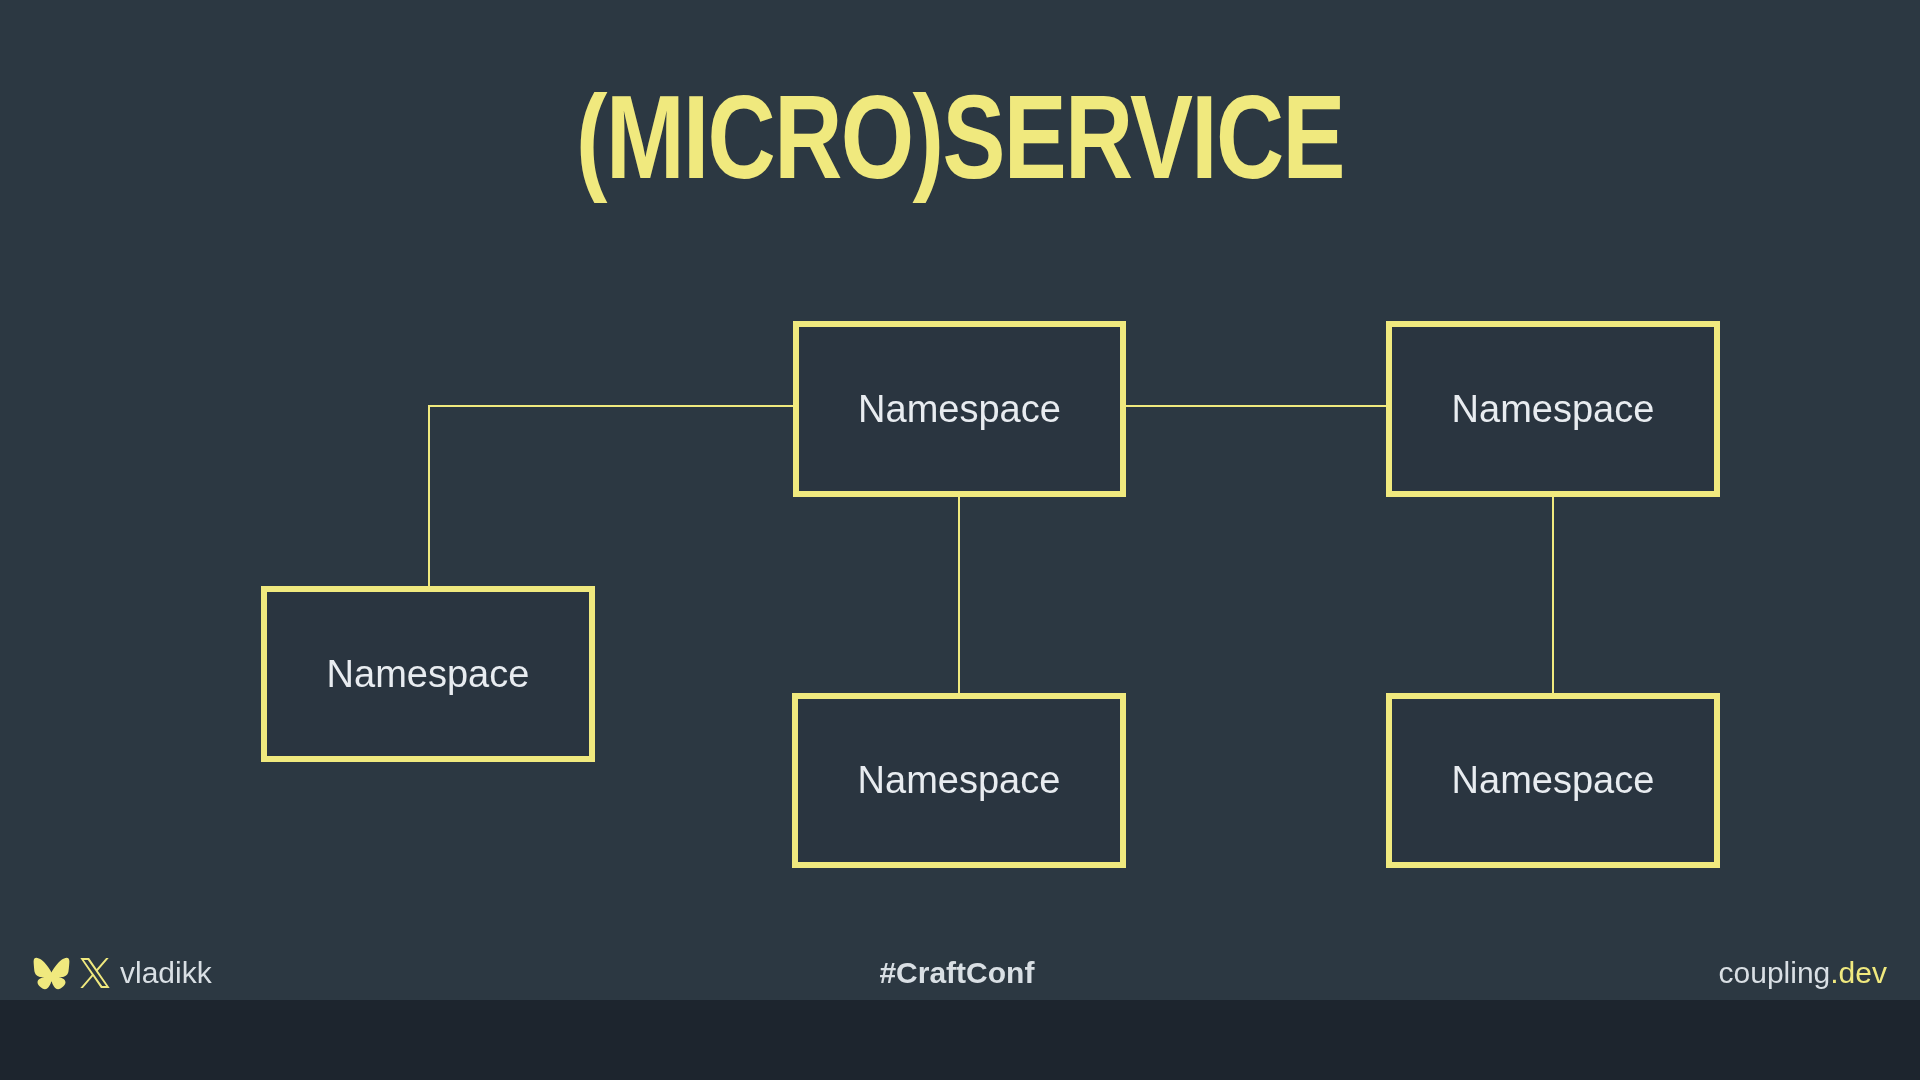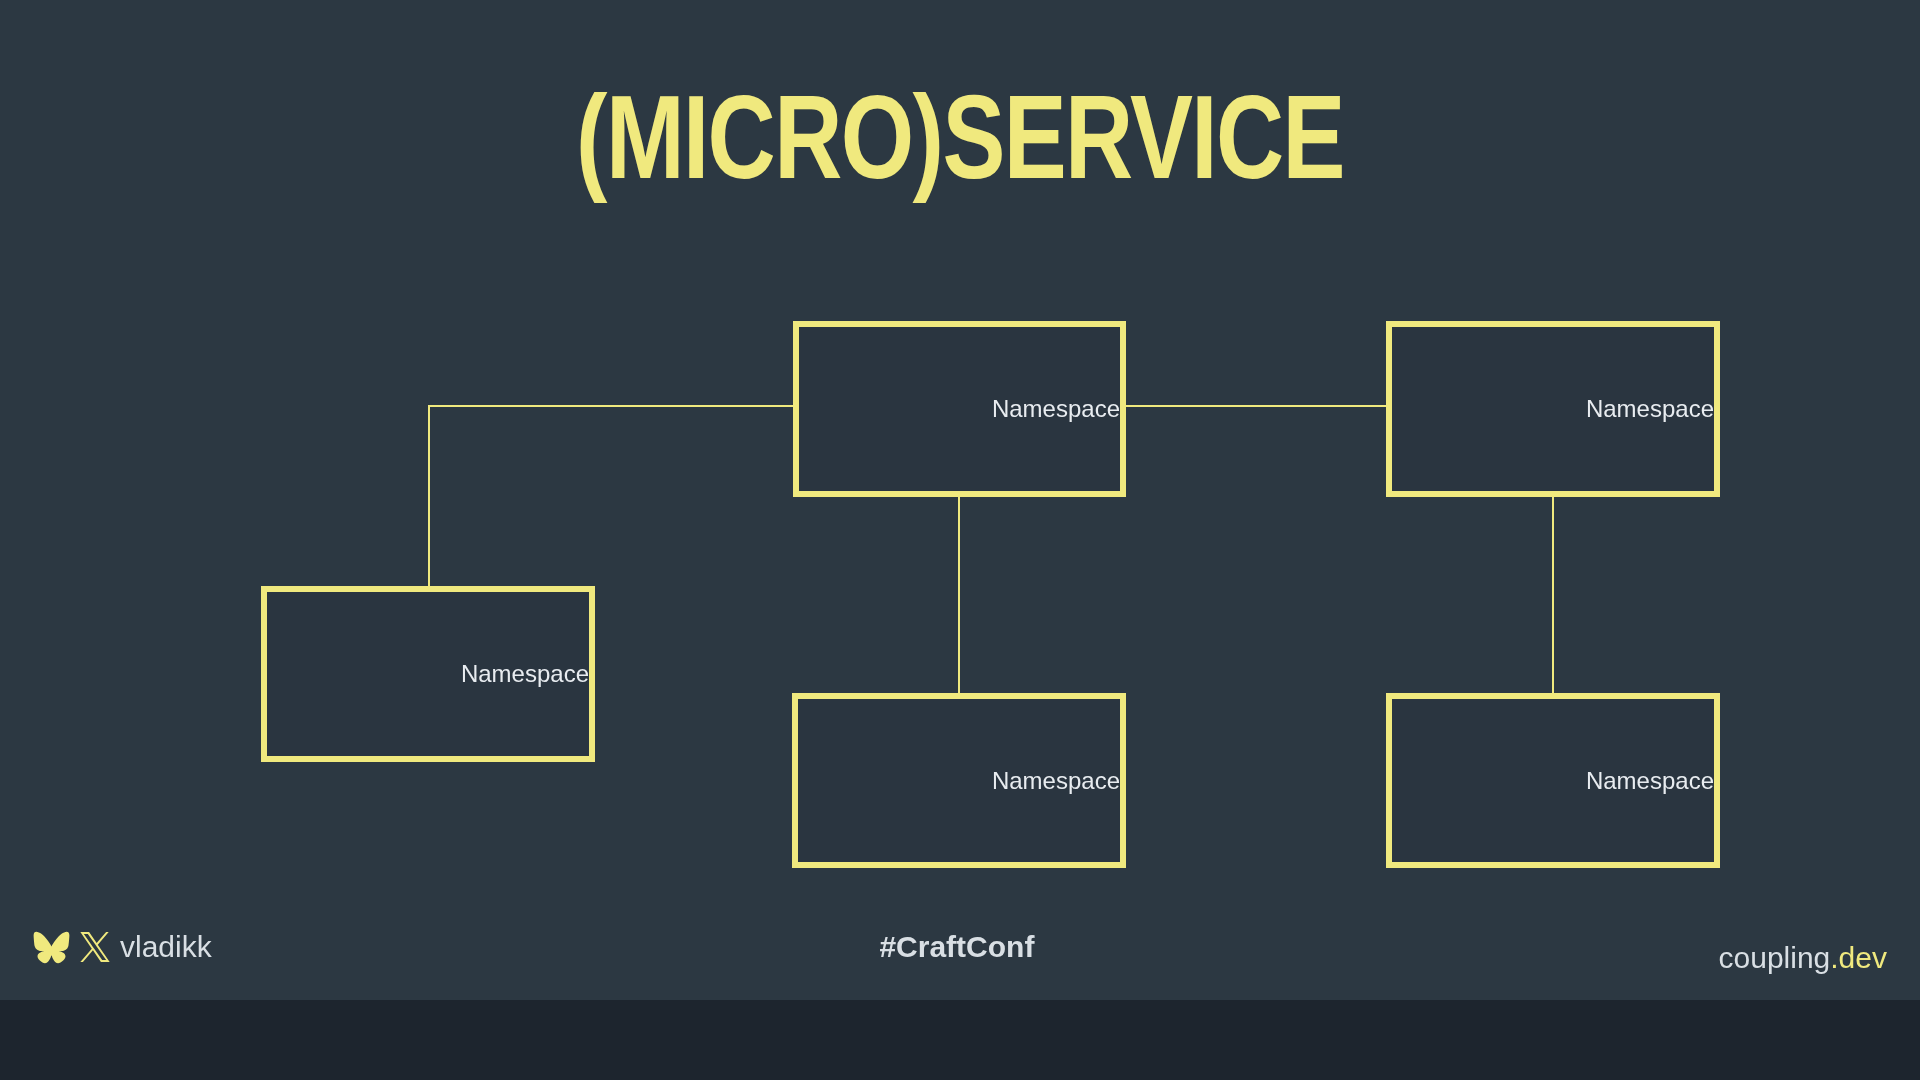--- a/index.html
+++ b/index.html
@@ -30,47 +30,47 @@
   }
 
   
   .node {
     position: absolute;
     box-sizing: border-box;
     border: 6px solid #f0e97e;
     background: #2a3540;
     display: flex;
     align-items: center;
-    justify-content: flex-end;
+    justify-content: center;
     color: #e8ecf0;
-    font-size: 24px;
+    font-size: 38px;
   }
   .node-top-center  { left: 793px;  top: 321px; width: 333px; height: 176px; }
   .node-top-right   { left: 1386px; top: 321px; width: 334px; height: 176px; }
   .node-left        { left: 261px;  top: 586px; width: 334px; height: 176px; }
   .node-bottom-center { left: 792px;  top: 693px; width: 334px; height: 175px; }
   .node-bottom-right  { left: 1386px; top: 693px; width: 334px; height: 175px; }
 
   
   .edge { position: absolute; background: #f0e97e; }
   .edge-h-left    { left: 428px;  top: 405px; width: 365px; height: 2px; }
   .edge-v-left    { left: 428px;  top: 405px; width: 2px;   height: 181px; }
   .edge-h-center  { left: 1126px; top: 405px; width: 260px; height: 2px; }
   .edge-v-center  { left: 958px;  top: 497px; width: 2px;   height: 196px; }
   .edge-v-right   { left: 1552px; top: 497px; width: 2px;   height: 196px; }
 
   
   .footer {
     position: absolute;
     left: 33px;
     right: 33px;
-    bottom: 26px;
+    bottom: 10px;
     height: 44px;
     display: flex;
-    align-items: flex-start;
+    align-items: flex-end;
     justify-content: space-between;
     color: #d9dfe4;
     font-size: 30px;
   }
   .footer-left { display: flex; align-items: center; gap: 10px; }
   .footer-left .icon { display: inline-flex; align-items: center; }
   .footer-center {
     position: absolute;
     left: 50%;
     transform: translateX(-52%);

